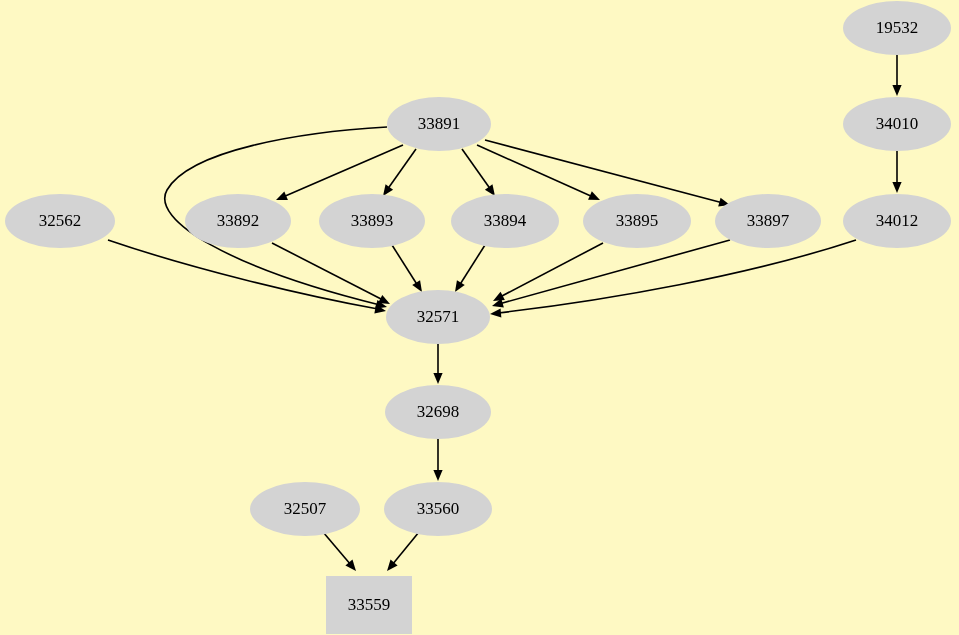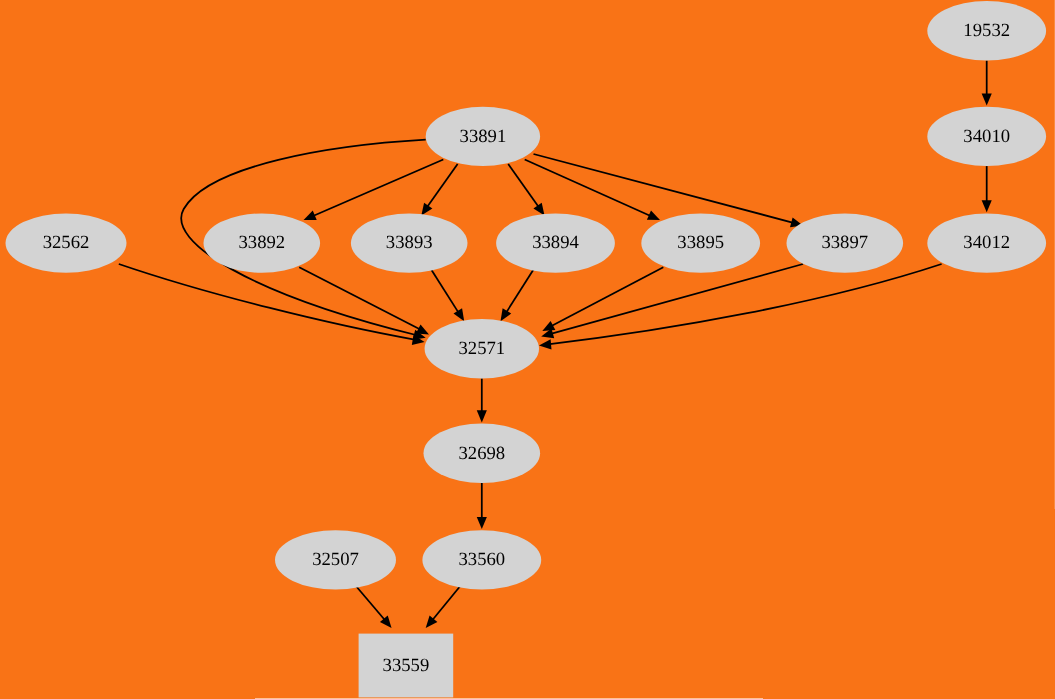--- a/index.html
+++ b/index.html
@@ -45,21 +45,21 @@
     stroke-width: 1.6px;
   }
   .edge-arrow {
     fill: #000000;
     stroke: none;
   }
 </style>
 </head>
 <body>
 
-<div id="graph-canvas" style="background: #f97316;">
+<div id="graph-canvas" style="background: #fef9c3;">
   <svg id="graph-svg" viewBox="0 0 959 635" xmlns="http://www.w3.org/2000/svg">
     <g id="edges-layer">
         <g>
           <path class="edge-path" d="M 897,55 L 897,89" stroke="#000000"></path>
           <polygon class="edge-arrow" points="0,0 -11,-4.6 -11,4.6" fill="#000000" transform="translate(897,96) rotate(90)"></polygon>
         </g>
         <g>
           <path class="edge-path" d="M 897,151 L 897,186" stroke="#000000"></path>
           <polygon class="edge-arrow" points="0,0 -11,-4.6 -11,4.6" fill="#000000" transform="translate(897,193) rotate(90)"></polygon>
         </g>

